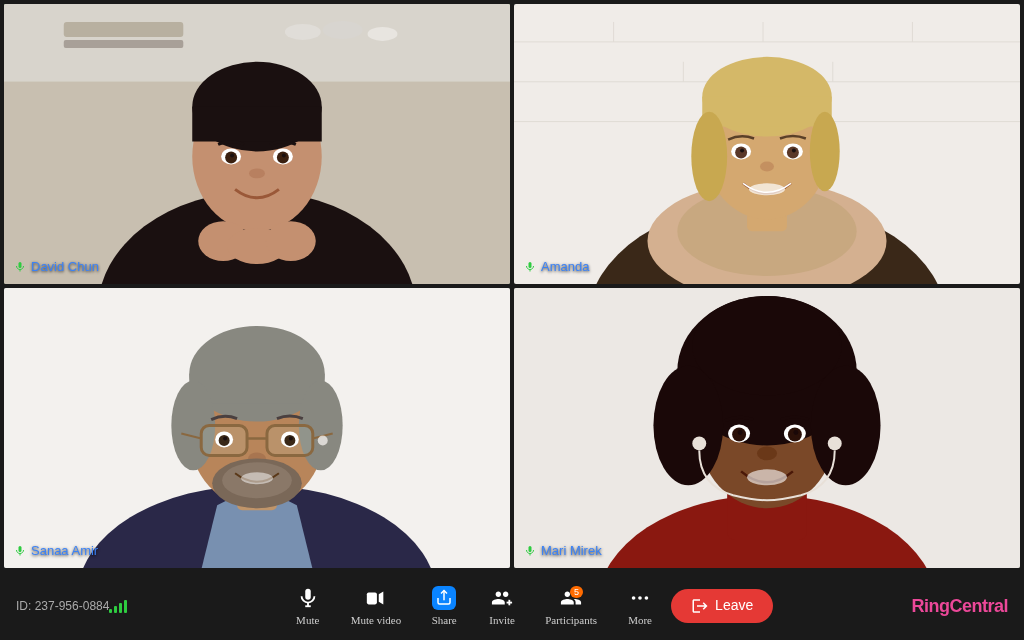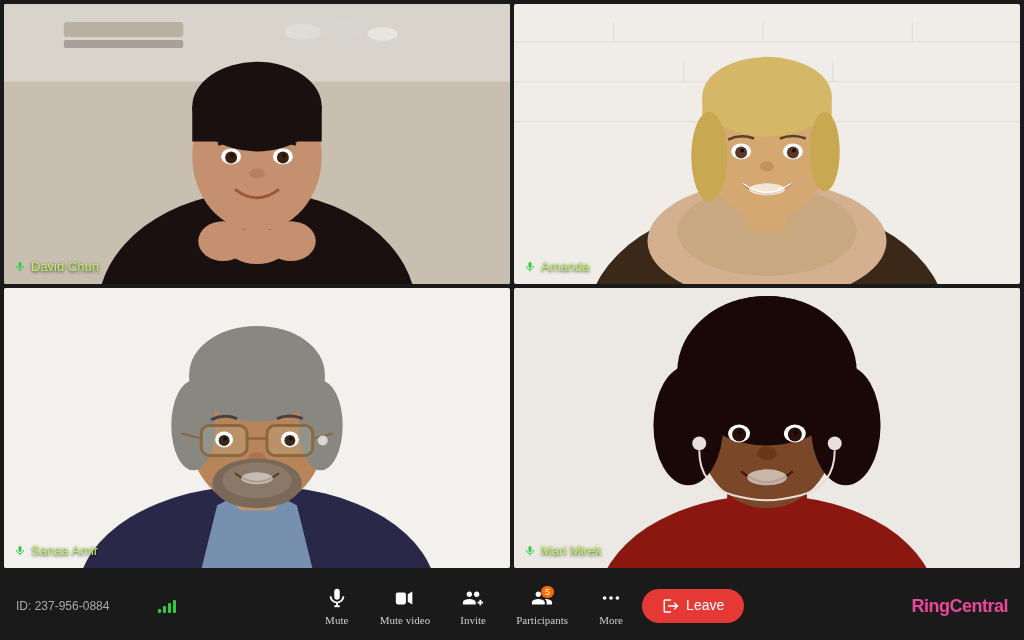--- a/index.html
+++ b/index.html
@@ -34,21 +34,21 @@
 
     .video-tile.active-speaker {
       outline: 3px solid #2ecc40;
       outline-offset: -3px;
     }
 
     .participant-name {
       position: absolute;
       bottom: 10px;
       left: 10px;
-      color: #bef264;
+      color: #3b82f6;
       font-size: 13px;
       font-weight: 500;
       display: flex;
       align-items: center;
       gap: 5px;
       text-shadow: 0 1px 3px rgba(0,0,0,0.8);
       z-index: 10;
     }
 
     .mic-icon {
@@ -67,21 +67,20 @@
       gap: 0;
     }
 
     .meeting-id {
       color: #aaa;
       font-size: 12px;
       display: flex;
       align-items: center;
       gap: 0;
       min-width: 160px;
-      justify-content: space-between;
     }
 
     .signal-bars {
       display: flex;
       align-items: flex-end;
       gap: 2px;
       height: 14px;
     }
 
     .signal-bar {
@@ -440,20 +439,32 @@
     <button class="toolbar-btn">
       <div class="btn-icon">
         <svg width="22" height="22" viewBox="0 0 24 24" fill="white">
           <path d="M15 8l5-3v14l-5-3V8z" fill="white"></path>
           <rect x="2" y="6" width="11" height="13" rx="2" fill="white"></rect>
         </svg>
       </div>
       <span class="btn-label">Mute video</span>
     </button>
 
+    <button class="toolbar-btn share-btn">
+      <div class="btn-icon">
+        <div class="btn-icon-wrap" style="background:#0a84ff; border-radius:6px; padding:3px; display:flex; align-items:center; justify-content:center;">
+          <svg width="18" height="18" viewBox="0 0 24 24" fill="white">
+            <path d="M4 12v6a2 2 0 002 2h12a2 2 0 002-2v-6" stroke="white" stroke-width="2" fill="none"></path>
+            <polyline points="16,6 12,2 8,6" stroke="white" stroke-width="2" fill="none"></polyline>
+            <line x1="12" y1="2" x2="12" y2="15" stroke="white" stroke-width="2"></line>
+          </svg>
+        </div>
+      </div>
+      <span class="btn-label">Share</span>
+    </button>
 
 
 
     <button class="toolbar-btn">
       <div class="btn-icon">
         <svg width="22" height="22" viewBox="0 0 24 24" fill="white">
           <path d="M16 11c1.66 0 2.99-1.34 2.99-3S17.66 5 16 5c-1.66 0-3 1.34-3 3s1.34 3 3 3zm-8 0c1.66 0 2.99-1.34 2.99-3S9.66 5 8 5C6.34 5 5 6.34 5 8s1.34 3 3 3zm0 2c-2.33 0-7 1.17-7 3.5V19h14v-2.5c0-2.33-4.67-3.5-7-3.5z" fill="white"></path>
           <line x1="20" y1="14" x2="20" y2="20" stroke="white" stroke-width="2"></line>
           <line x1="17" y1="17" x2="23" y2="17" stroke="white" stroke-width="2"></line>
         </svg>

